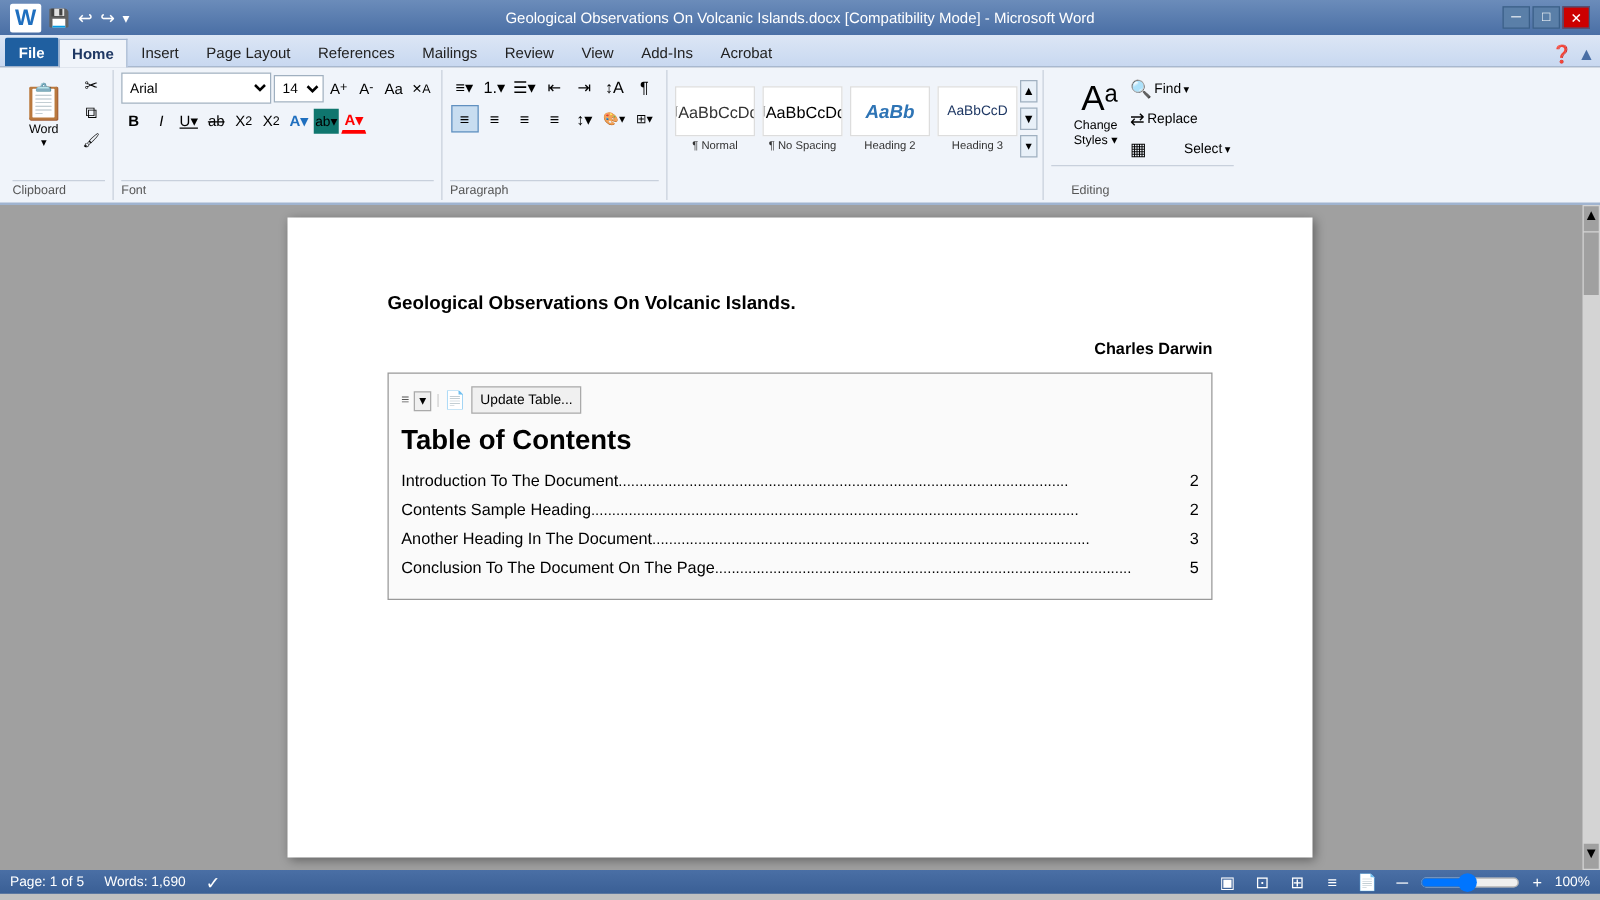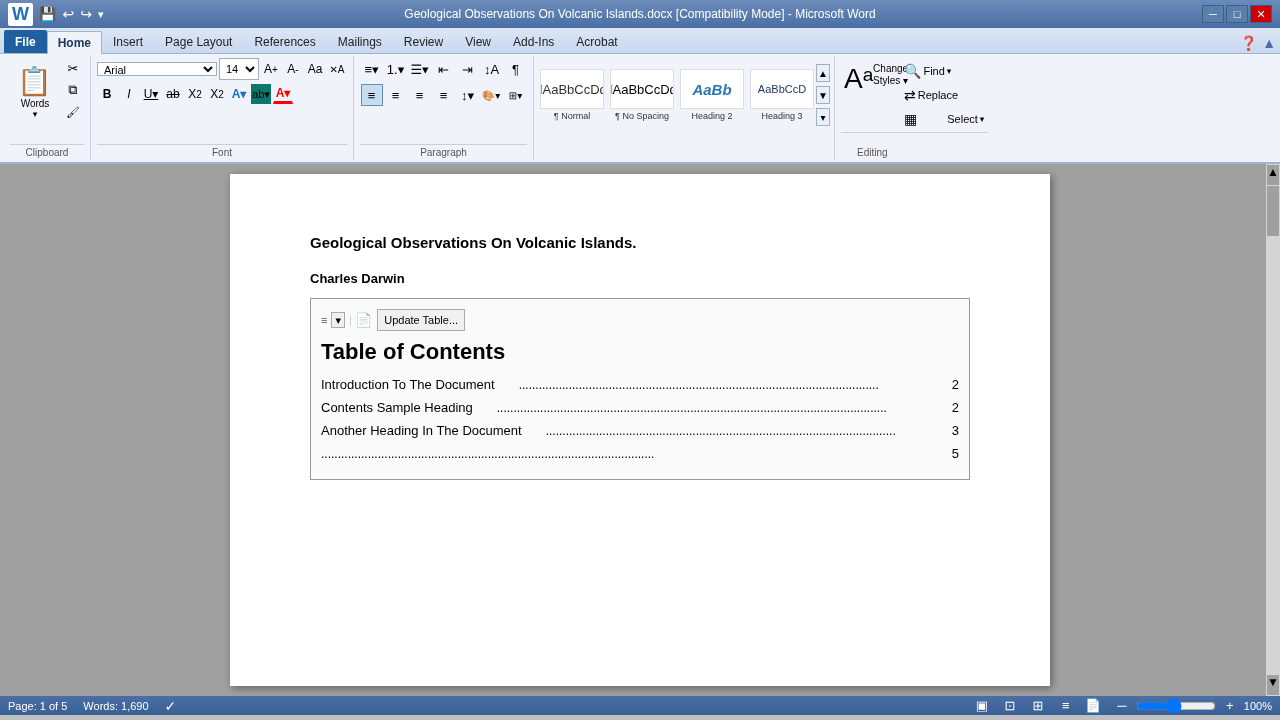--- a/index.html
+++ b/index.html
@@ -23,29 +23,29 @@
 
     
     #ribbon-tabs { background: linear-gradient(to bottom, #dce6f5, #c8d8f0); display: flex; align-items: flex-end; padding: 0 4px; height: 26px; border-bottom: 1px solid #a0b4d0; }
     .ribbon-tab { padding: 4px 10px; font-size: 12px; cursor: pointer; border: 1px solid transparent; border-bottom: none; background: transparent; color: #222; }
     .ribbon-tab.active { background: #f0f4fa; border-color: #a0b4d0; border-bottom-color: #f0f4fa; font-weight: bold; color: #1f3864; margin-bottom: -1px; }
 
     
     #ribbon { background: #f0f4fa; border-bottom: 2px solid #a0b4d0; display: flex; align-items: stretch; padding: 2px 4px; height: 110px; }
     .ribbon-group { display: flex; flex-direction: column; align-items: center; border-right: 1px solid #c8d0dc; padding: 2px 6px; min-width: fit-content; }
     .ribbon-group-content { display: flex; align-items: flex-start; gap: 2px; flex: 1; }
-    .ribbon-group-label { font-size: 10px; color: #555; margin-top: 18px; padding-top: 2px; border-top: 1px solid #c8d0dc; width: 100%; text-align: center; }
+    .ribbon-group-label { font-size: 10px; color: #555; margin-top: 18px; padding-top: 2px; border-top: 1px solid #c8d0dc; width: 100%; text-align: left; }
     .large-btn { display: flex; flex-direction: column; align-items: center; justify-content: center; width: 50px; height: 68px; cursor: pointer; border: 1px solid transparent; padding: 4px; font-size: 10px; }
     .large-icon { font-size: 28px; }
     .small-btns-col { display: flex; flex-direction: column; gap: 2px; }
     .small-btn { width: 22px; height: 20px; display: flex; align-items: center; justify-content: center; cursor: pointer; border: 1px solid transparent; font-size: 13px; }
 
     
     .font-row { display: flex; align-items: center; gap: 2px; margin-bottom: 2px; }
-    .font-select { height: 14px; font-size: 11px; border: 1px solid #a0b0c0; background: white; padding: 0 2px; width: 120px; cursor: pointer; }
+    .font-select { height: 25px; font-size: 11px; border: 1px solid #a0b0c0; background: white; padding: 0 2px; width: 120px; cursor: pointer; }
     .font-size-select { height: 22px; font-size: 11px; border: 1px solid #a0b0c0; background: white; padding: 0 2px; width: 40px; cursor: pointer; }
     .font-btn { width: 20px; height: 20px; display: flex; align-items: center; justify-content: center; cursor: pointer; border: 1px solid transparent; font-size: 12px; }
     .bold { font-weight: bold; }
     .italic { font-style: italic; }
     .underline { text-decoration: underline; }
 
     
     .para-row { display: flex; align-items: center; gap: 2px; margin-bottom: 2px; }
     .para-btn { width: 22px; height: 22px; display: flex; align-items: center; justify-content: center; cursor: pointer; border: 1px solid transparent; font-size: 13px; }
     .para-btn.active { background: #c8ddf0; border-color: #6090c0; }
@@ -58,28 +58,28 @@
     .style-label { font-size: 9px; color: #333; margin-top: 2px; text-align: center; }
     #styles-scroll { display: flex; flex-direction: column; justify-content: space-between; height: 70px; padding: 4px 0; }
     .scroll-btn { width: 14px; height: 18px; display: flex; align-items: center; justify-content: center; cursor: pointer; border: 1px solid #a0b0c0; background: #e8f0f8; font-size: 10px; }
 
     
     #document-area { background: #a0a0a0; height: calc(720px - 28px - 22px - 26px - 110px - 28px - 24px); display: flex; justify-content: center; padding: 10px; overflow-y: auto; position: relative; }
     #page { background: white; width: 820px; min-height: 480px; box-shadow: 2px 2px 8px rgba(0,0,0,0.4); padding: 60px 80px 40px 80px; position: relative; }
 
     
     .doc-title { font-size: 15px; font-weight: bold; margin-bottom: 20px; }
-    .doc-author { font-size: 13px; font-weight: bold; margin-bottom: 12px; }
+    .doc-author { font-size: 13px; font-weight: bold; margin-bottom: 12px; text-align: right; }
 
     
     #toc-popup { border: 1px solid #999; background: #fafafa; padding: 10px; }
     #toc-toolbar { display: flex; align-items: center; gap: 4px; margin-bottom: 8px; font-size: 11px; }
     .toc-tool-btn { height: 22px; padding: 0 6px; background: #f0f0f0; border: 1px solid #aaa; cursor: pointer; font-size: 11px; display: flex; align-items: center; gap: 4px; }
     .toc-title { font-size: 22px; font-weight: bold; margin-bottom: 12px; }
-    .toc-entry { font-size: 13px; margin-bottom: 8px; display: flex; align-items: center; gap: 24px; }
+    .toc-entry { font-size: 13px; margin-bottom: 8px; display: flex; align-items: center; }
     .toc-entry-text { white-space: nowrap; }
     .toc-dots { flex: 1; overflow: hidden; font-size: 12px; }
     .toc-page { margin-left: 4px; }
 
     
     #right-scroll { position: absolute; right: 0; top: 0; bottom: 0; width: 14px; background: #d4d4d4; }
 
     
     #status-bar { background: linear-gradient(to bottom, #4a6fa5, #3a5f95); height: 19px; display: flex; align-items: center; padding: 0 8px; color: white; font-size: 11px; gap: 16px; justify-content: space-between; }
     #status-left { display: flex; gap: 16px; align-items: center; }
@@ -123,21 +123,21 @@
     <span style="font-size:14px; cursor:pointer; color:#4a6fa5;">▲</span>
   </div>
 </div>
 
 <div id="ribbon">
 
   <div class="ribbon-group">
     <div class="ribbon-group-content">
       <div class="large-btn">
         <div class="large-icon">📋</div>
-        <span>Words</span>
+        <span>Word</span>
         <span style="font-size:9px;">▾</span>
       </div>
       <div class="small-btns-col">
         <div class="small-btn" title="Cut">✂</div>
         <div class="small-btn" title="Copy">⧉</div>
         <div class="small-btn" title="Format Painter" style="font-size:11px;">🖌</div>
       </div>
     </div>
     <div class="ribbon-group-label">Clipboard</div>
   </div>
@@ -229,21 +229,21 @@
       <div class="scroll-btn">▲</div>
       <div class="scroll-btn">▼</div>
       <div class="scroll-btn">▾</div>
     </div>
 
   </div>
 
   <div style="display:flex; flex-direction:column; padding:4px 6px;">
     <div style="display:flex; gap:4px; flex:1;">
 
-      <div style="display:flex; flex-direction:row; align-items:flex-start; width:56px; cursor:pointer; border:1px solid transparent; padding:2px;">
+      <div style="display:flex; flex-direction:column; align-items:flex-end; width:56px; cursor:pointer; border:1px solid transparent; padding:2px;">
         <div style="font-size:28px;">Aᵃ</div>
         <div style="font-size:10px; text-align:center; line-height:1.2;">Change<br>Styles ▾</div>
       </div>
 
       <div style="display:flex; flex-direction:column; gap:2px; min-width:80px;">
         <div style="display:flex; align-items:center; gap:2px; cursor:pointer; padding:2px; border:1px solid transparent;">
           <span style="font-size:14px;">🔍</span>
           <span style="font-size:11px;">Find</span>
           <span style="font-size:9px;">▾</span>
         </div>
@@ -293,20 +293,21 @@
         <span class="toc-entry-text">Contents Sample Heading</span>
         <span class="toc-dots">.....................................................................................................................</span>
         <span class="toc-page">2</span>
       </div>
       <div class="toc-entry">
         <span class="toc-entry-text">Another Heading In The Document</span>
         <span class="toc-dots">.........................................................................................................</span>
         <span class="toc-page">3</span>
       </div>
       <div class="toc-entry">
+        <span class="toc-entry-text">Conclusion To The Document On The Page</span>
         <span class="toc-dots">....................................................................................................</span>
         <span class="toc-page">5</span>
       </div>
     </div>
   </div>
 
   <div id="right-scroll" style="position:absolute; right:0; top:0; bottom:0; width:14px; background:#d4d4d4;">
     <div style="width:12px; height:20px; background:#a0a0a0; margin:1px; cursor:pointer;">▲</div>
     <div style="width:12px; height:50px; background:#a0a0a0; margin:1px; cursor:pointer;"></div>
     <div style="width:12px; height:20px; background:#a0a0a0; margin:1px; position:absolute; bottom:0; cursor:pointer;">▼</div>

